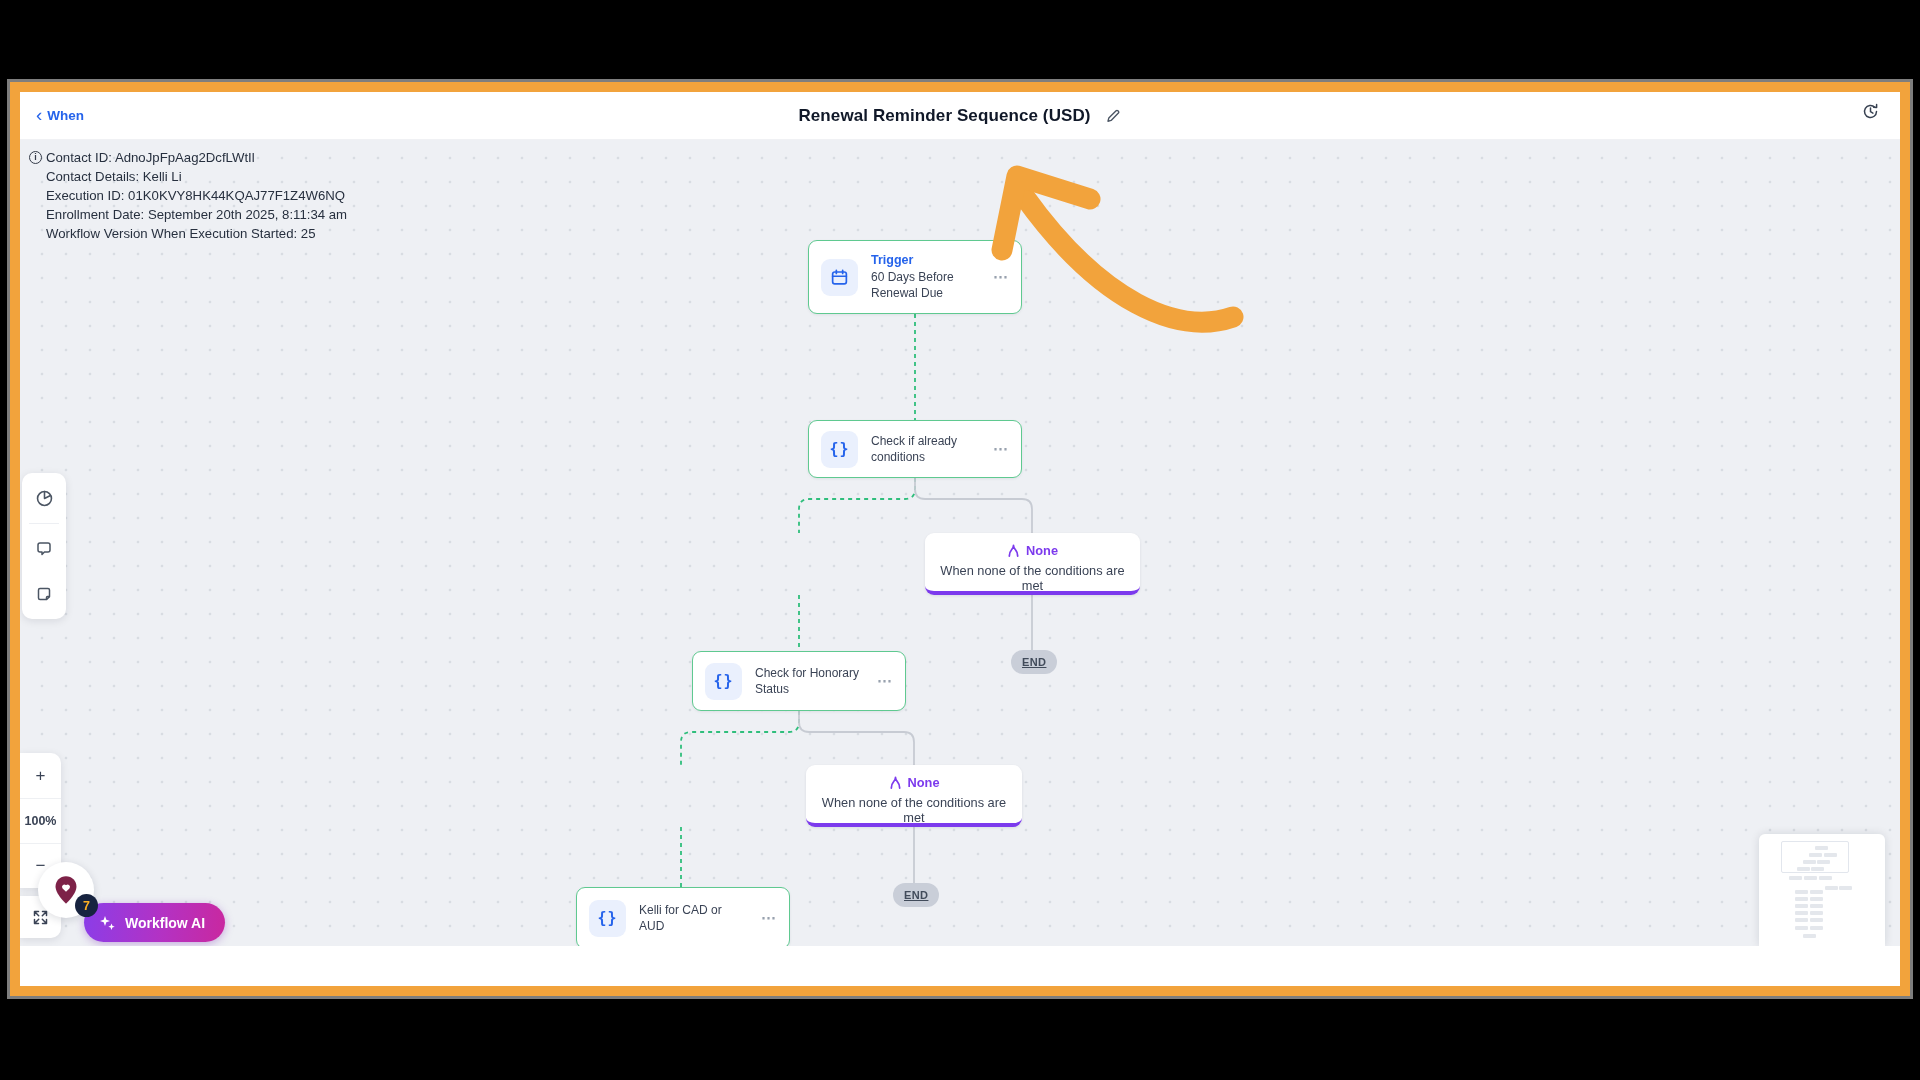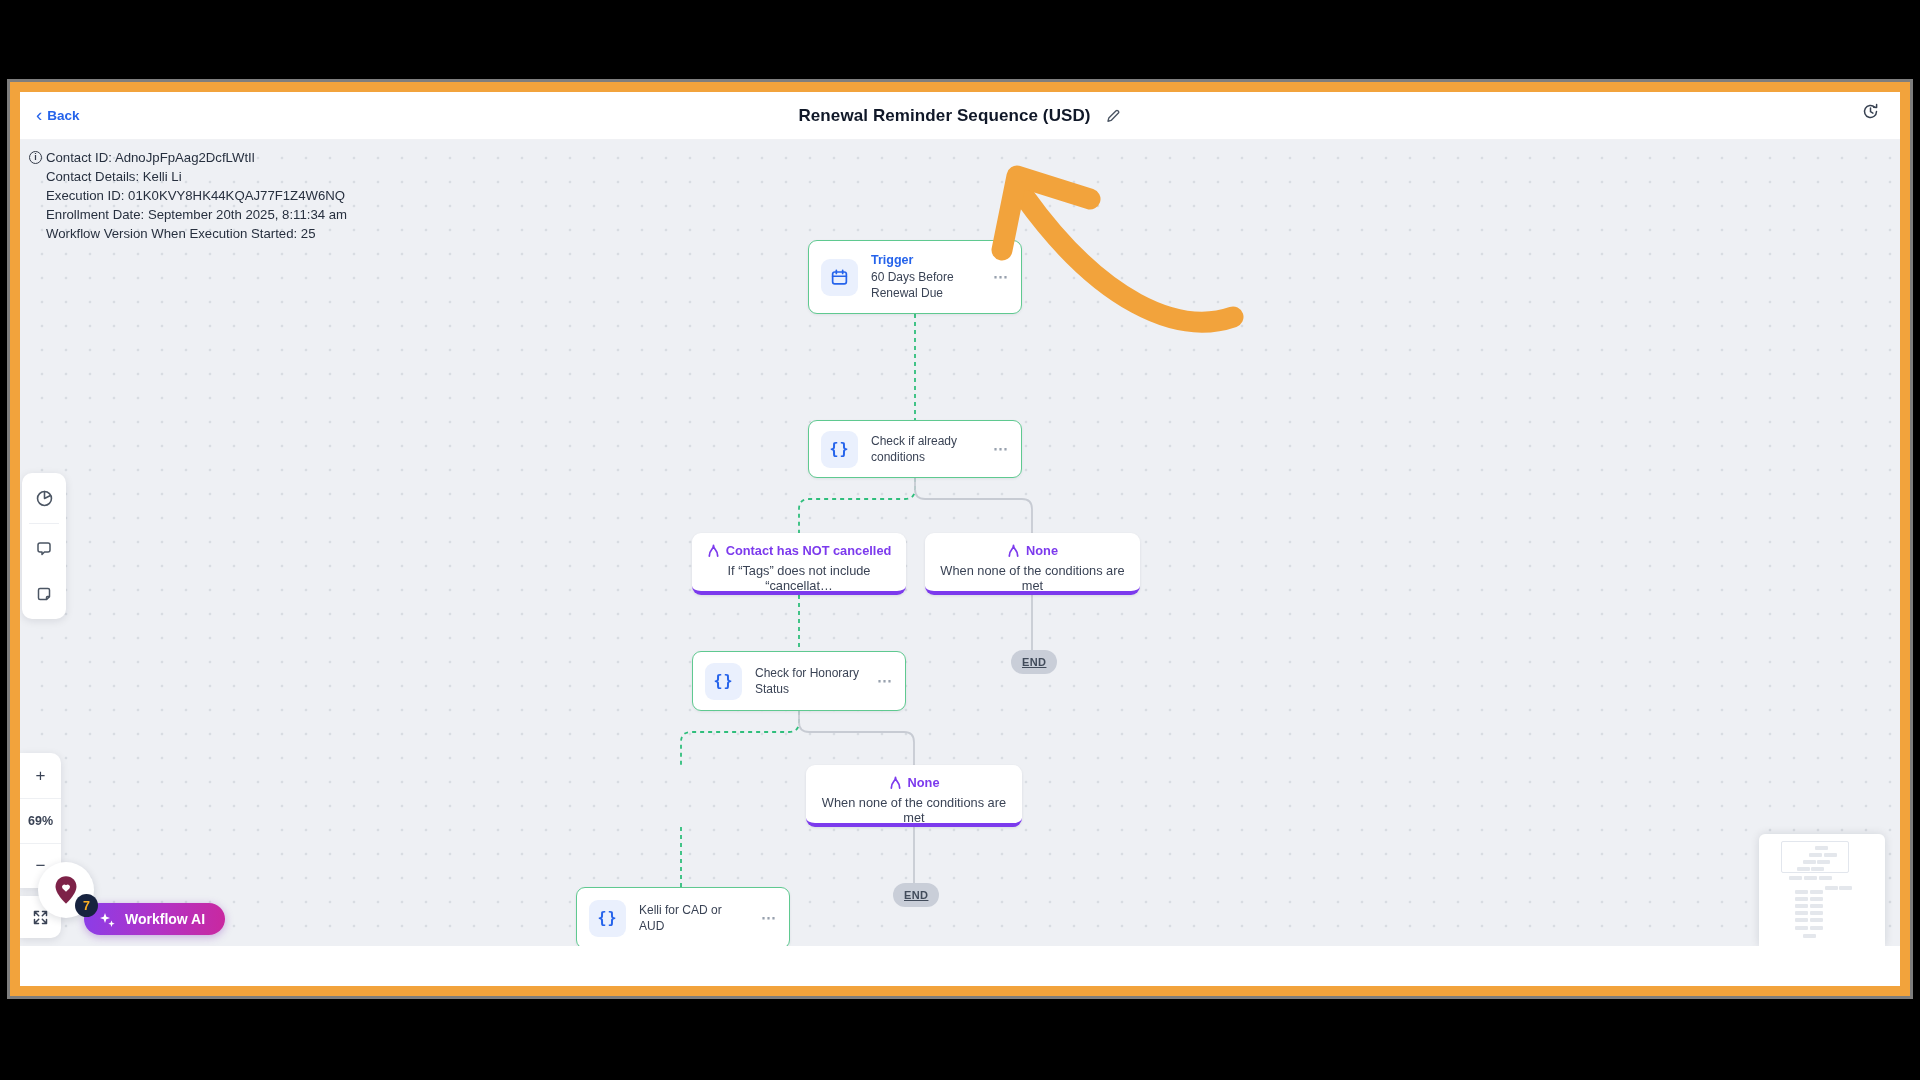--- a/index.html
+++ b/index.html
@@ -87,21 +87,21 @@
             border-radius:0 10px 10px 0; box-shadow:0 2px 8px rgba(16,24,40,.10);
             display:flex; align-items:center; justify-content:center; cursor:pointer; }
 
   
   .pin-circle { position:absolute; left:18px; top:722px; width:56px; height:56px; background:#fff;
                 border-radius:50%; box-shadow:0 2px 8px rgba(16,24,40,.14);
                 display:flex; align-items:center; justify-content:center; cursor:pointer; z-index:6; }
   .ai-badge { position:absolute; left:55px; top:754px; width:23px; height:23px; background:#17233F;
               border-radius:50%; color:#FDB022; font-size:12.5px; font-weight:700;
               display:flex; align-items:center; justify-content:center; z-index:7; }
-  .wf-ai { position:absolute; left:64px; top:763px; height:32px; padding:0 20px 0 14px;
+  .wf-ai { position:absolute; left:64px; top:763px; height:39px; padding:0 20px 0 14px;
            border:none; border-radius:20px; display:flex; align-items:center; gap:8px;
            background:linear-gradient(95deg,#8B3DE8 0%, #B332C4 55%, #C9289F 100%);
            color:#fff; font-size:14px; font-weight:700; cursor:pointer; z-index:5;
            box-shadow:0 2px 8px rgba(120,40,180,.35); font-family:"Liberation Sans",sans-serif; }
 
   
   .minimap { position:absolute; right:15px; bottom:0; width:126px; height:112px; background:#fff;
              border-radius:6px 6px 0 0; box-shadow:0 0 10px rgba(16,24,40,.12); cursor:pointer; }
   .mm-view { position:absolute; left:22px; top:7px; width:68px; height:32px; background:#fff;
              border:1.5px solid #E2E6ED; border-radius:2px; }
@@ -113,21 +113,21 @@
 </style>
 </head>
 <body>
 
 <div class="frame">
   <div class="app">
 
     <div class="hdr-row1">
       <div class="back-link">
         <span class="back-chevron">‹</span>
-        <span>Back</span>
+        <span>When</span>
       </div>
       <div class="title-wrap">
         <span class="page-title">Renewal Reminder Sequence (USD)</span>
         <span class="icon-btn">
           <svg width="17" height="17" viewBox="0 0 17 17" fill="none" stroke="#4b5563" stroke-width="1.4" stroke-linecap="round" stroke-linejoin="round">
             <path d="M3 14.2l.8-3.1 7.3-7.3a1.25 1.25 0 0 1 1.77 0l.53.53a1.25 1.25 0 0 1 0 1.77L6.1 13.4 3 14.2z"></path>
           </svg>
         </span>
       </div>
       <span class="icon-btn hdr-history">
@@ -182,29 +182,20 @@
       <div class="node" style="left:788px; top:280px; width:214px; height:58px;">
         <span class="node-icon">
           <span class="braces">{}</span>
         </span>
         <span class="node-texts">
           <div class="node-title">Check if already conditions</div>
         </span>
         <span class="node-menu">⋯</span>
       </div>
 
-      <div class="branch" style="left:672px; top:393px; width:214px; height:62px;">
-        <div class="branch-title">
-          <svg width="13" height="14" viewBox="0 0 14 15" fill="none" stroke="#7C3AED" stroke-width="1.9" stroke-linecap="round">
-            <path d="M7 1.5c0 5-4.5 4-4.5 11.5M7 1.5c0 5 4.5 4 4.5 11.5"></path>
-          </svg>
-          <span>Contact has NOT cancelled</span>
-        </div>
-        <div class="branch-sub">If “Tags” does not include “cancellat…</div>
-      </div>
 
       <div class="branch" style="left:905px; top:393px; width:215px; height:62px;">
         <div class="branch-title">
           <svg width="13" height="14" viewBox="0 0 14 15" fill="none" stroke="#7C3AED" stroke-width="1.9" stroke-linecap="round">
             <path d="M7 1.5c0 5-4.5 4-4.5 11.5M7 1.5c0 5 4.5 4 4.5 11.5"></path>
           </svg>
           <span>None</span>
         </div>
         <div class="branch-sub">When none of the conditions are met</div>
       </div>
@@ -260,21 +251,21 @@
         <div class="side-btn">
           <svg width="18" height="18" viewBox="0 0 18 18" fill="none" stroke="#4b5563" stroke-width="1.5" stroke-linecap="round" stroke-linejoin="round">
             <path d="M3.5 5A1.5 1.5 0 0 1 5 3.5h8A1.5 1.5 0 0 1 14.5 5v6.6l-2.9 2.9H5A1.5 1.5 0 0 1 3.5 13V5z"></path>
             <path d="M14.3 11.4h-1.8a1 1 0 0 0-1 1v1.9"></path>
           </svg>
         </div>
       </div>
 
       <div class="zoom-panel">
         <div class="zoom-cell">+</div>
-        <div class="zoom-cell zoom-level">69%</div>
+        <div class="zoom-cell zoom-level">100%</div>
         <div class="zoom-cell">−</div>
       </div>
       <div class="fs-btn">
         <svg width="17" height="17" viewBox="0 0 17 17" fill="none" stroke="#3a4355" stroke-width="1.5" stroke-linecap="round" stroke-linejoin="round">
           <path d="M6.5 2.5h-4v4M2.5 2.5l4.2 4.2"></path>
           <path d="M10.5 2.5h4v4M14.5 2.5l-4.2 4.2"></path>
           <path d="M6.5 14.5h-4v-4M2.5 14.5l4.2-4.2"></path>
           <path d="M10.5 14.5h4v-4M14.5 14.5l-4.2-4.2"></path>
         </svg>
       </div>

